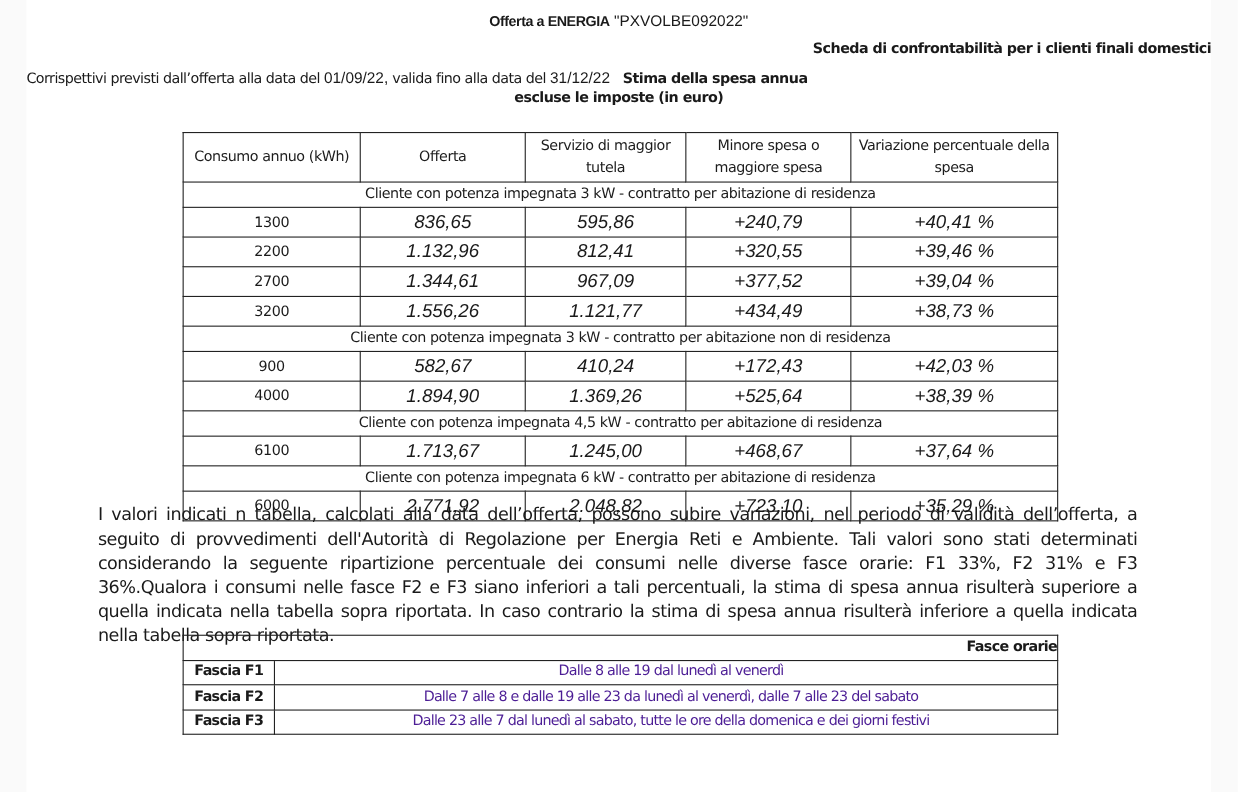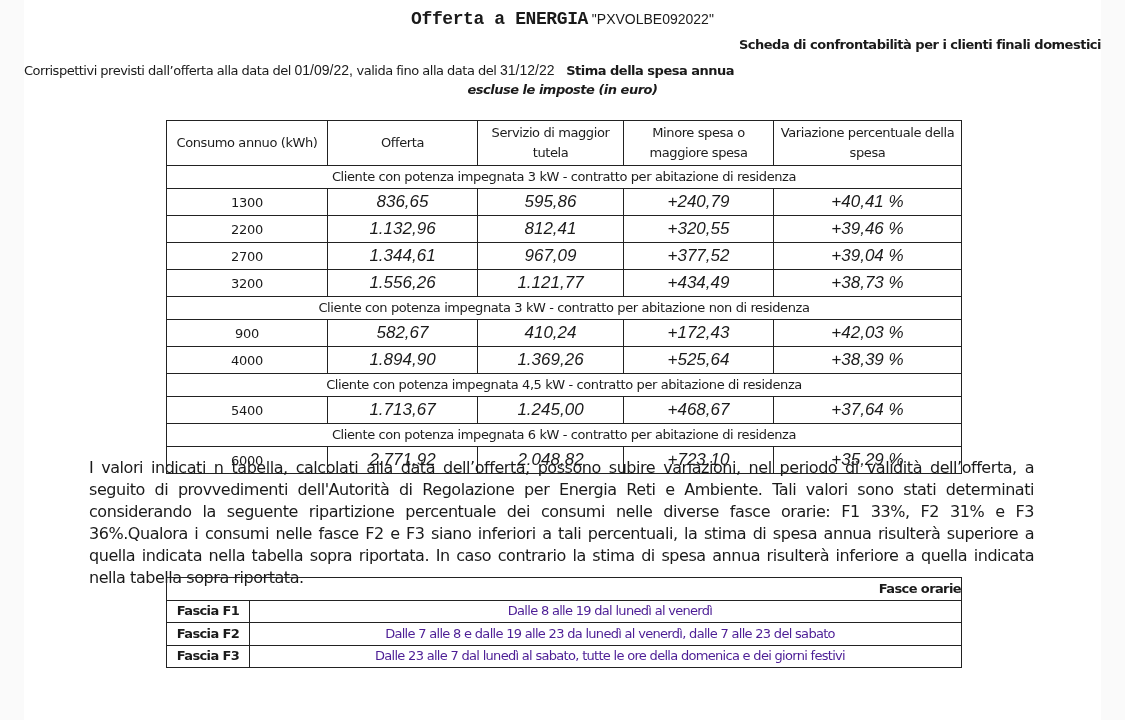--- a/index.html
+++ b/index.html
@@ -3,27 +3,27 @@
 <meta charset="utf-8">
 <style>
   * { box-sizing: border-box; margin: 0; padding: 0; }
   html, body { width: 1125px; height: 720px; overflow: hidden; background: #fafafa; }
   body { position: relative; font-family: "Liberation Sans", sans-serif; color: #1a1a1a; }
   .page {
     position: absolute; left: 24px; top: 0; width: 1077px; height: 720px;
     background: #ffffff;
   }
   .title-line { position: absolute; top: 10px; left: 0; width: 100%; text-align: center; font-size: 14px; line-height: 18px; }
-  .title-line .b { font-family: Liberation Mono, monospace; font-weight: bold; font-size: 18px; letter-spacing: -0.4px; }
+  .title-line .b { font-family: Liberation Sans, sans-serif; font-weight: bold; font-size: 13px; letter-spacing: -0.4px; }
   .title-line .code { font-family: "Liberation Sans", sans-serif; font-size: 14px; }
   .subtitle-line { position: absolute; top: 36px; left: 0; width: 100%; text-align: right; font-family: "DejaVu Sans", sans-serif; font-weight: bold; font-size: 13px; letter-spacing: -0.5px; line-height: 18px; }
   .period-line { position: absolute; top: 60px; left: 0; width: 100%; font-family: "DejaVu Sans", sans-serif; font-size: 13px; letter-spacing: -0.5px; line-height: 20px; }
   .period-line .date { font-family: "Liberation Sans", sans-serif; font-size: 14px; letter-spacing: 0; }
   .period-line .b { font-weight: bold; margin-left: 8px; }
-  .period-line2 { position: absolute; top: 80px; left: 0; width: 100%; text-align: center; font-family: "DejaVu Sans", sans-serif; font-weight: bold; font-size: 13px; letter-spacing: -0.5px; line-height: 20px; font-style: italic; }
+  .period-line2 { position: absolute; top: 80px; left: 0; width: 100%; text-align: center; font-family: "DejaVu Sans", sans-serif; font-weight: bold; font-size: 13px; letter-spacing: -0.5px; line-height: 20px; }
 
   table.main {
     position: absolute; left: 142px; top: 120px; width: 795px;
     border-collapse: collapse; table-layout: fixed;
   }
   table.main td, table.main th {
     border: 1.5px solid #222; text-align: center; padding: 0;
     font-weight: normal;
   }
   table.main th {
@@ -151,21 +151,21 @@
         <td class="num">1.894,90</td>
         <td class="num">1.369,26</td>
         <td class="num">+525,64</td>
         <td class="num">+38,39 %</td>
       </tr>
 
       <tr>
           <td class="group" colspan="5">Cliente con potenza impegnata 4,5 kW - contratto per abitazione di residenza</td>
         </tr>
       <tr>
-        <td class="cons">5400</td>
+        <td class="cons">6100</td>
         <td class="num">1.713,67</td>
         <td class="num">1.245,00</td>
         <td class="num">+468,67</td>
         <td class="num">+37,64 %</td>
       </tr>
 
       <tr>
           <td class="group" colspan="5">Cliente con potenza impegnata 6 kW - contratto per abitazione di residenza</td>
         </tr>
       <tr>

